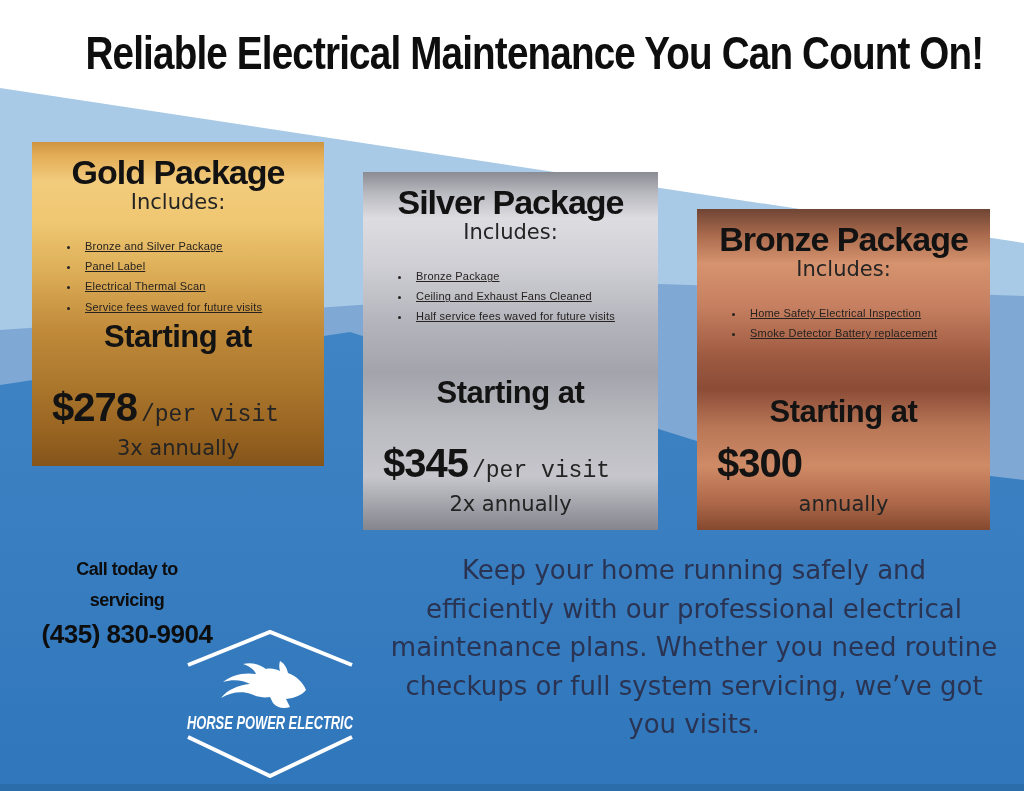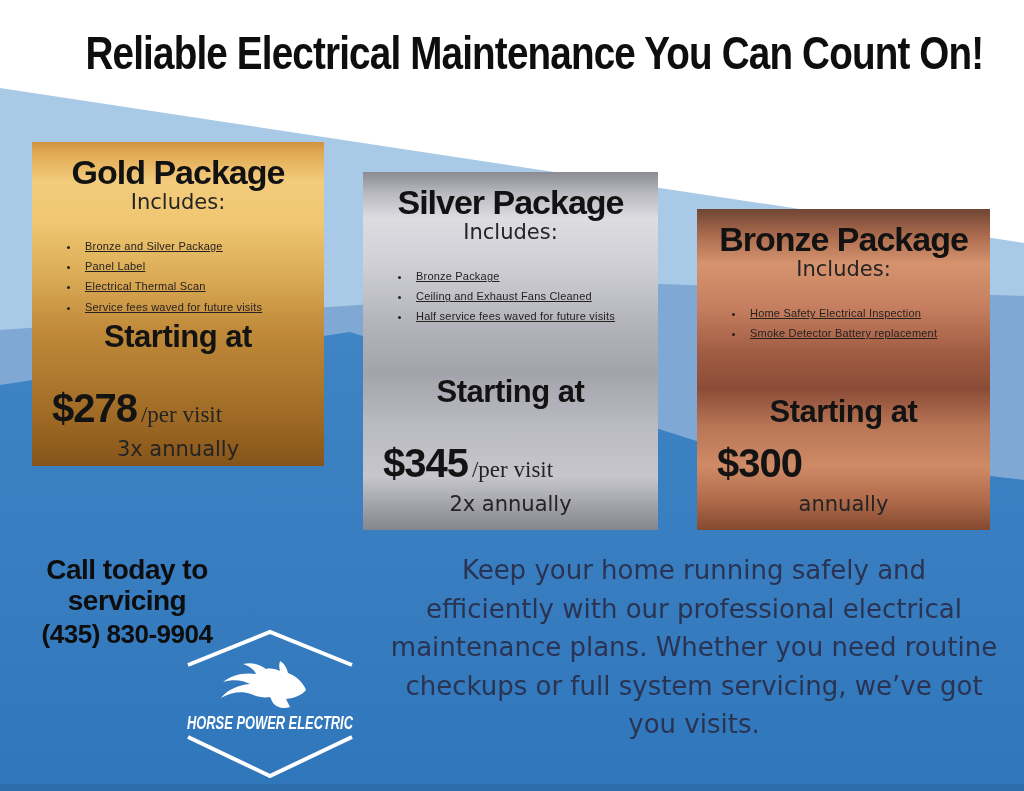--- a/index.html
+++ b/index.html
@@ -33,26 +33,26 @@
 
   .card-title { text-align:center; font-weight:bold; font-size:34px; letter-spacing:-1px; color:#121212; line-height:1.1; }
   .includes   { text-align:center; font-family:"DejaVu Sans", sans-serif; font-size:21px; color:#242424; margin-top:-1px; }
   ul.features { margin:24px 0 0 0; padding-left:28px; font-size:11px; letter-spacing:.2px; line-height:1.55;text-decoration:underline; }
   ul.features li { padding-left:5px; margin-bottom:3px; }
 
   .price-block { margin-top:auto; text-align:center; }
   .starting  { font-weight:bold; font-size:31px; letter-spacing:-0.5px; color:#131313; }
   .price-row { display:flex; align-items:baseline; gap:4px; margin-top:8px; }
   .price     { font-weight:bold; font-size:40px; letter-spacing:-1px; color:#131313; }
-  .suffix    { font-family:Liberation Serif, serif; font-size:23px; color:#242424;margin-top:39px; }
+  .suffix    { font-family:Liberation Mono, monospace; font-size:23px; color:#242424;margin-top:39px; }
   .frequency { font-family:"DejaVu Sans", sans-serif; font-size:21px; color:#242424; margin-top:6px; }
 
   
   .contact { position:absolute; left:22px; top:554px; width:210px; text-align:center; z-index:6; color:#0d0d0d; }
-  .contact .c-line { font-weight:bold; font-size:28px; line-height:31px; letter-spacing:-0.5px; }
+  .contact .c-line { font-weight:bold; font-size:18px; line-height:31px; letter-spacing:-0.5px; }
   .contact .c-phone { font-weight:bold; font-size:26px; line-height:36px; letter-spacing:-0.5px; }
 
   
   .logo { position:absolute; left:180px; top:628px; width:180px; height:150px; z-index:6; }
   .logo svg { display:block; width:180px; height:150px; }
 
   
   .description { position:absolute; left:366px; top:551px; width:656px; z-index:6;
                  text-align:center; font-family:"DejaVu Sans", sans-serif;
                  font-size:26px; line-height:38.5px; color:#2a3352; }

